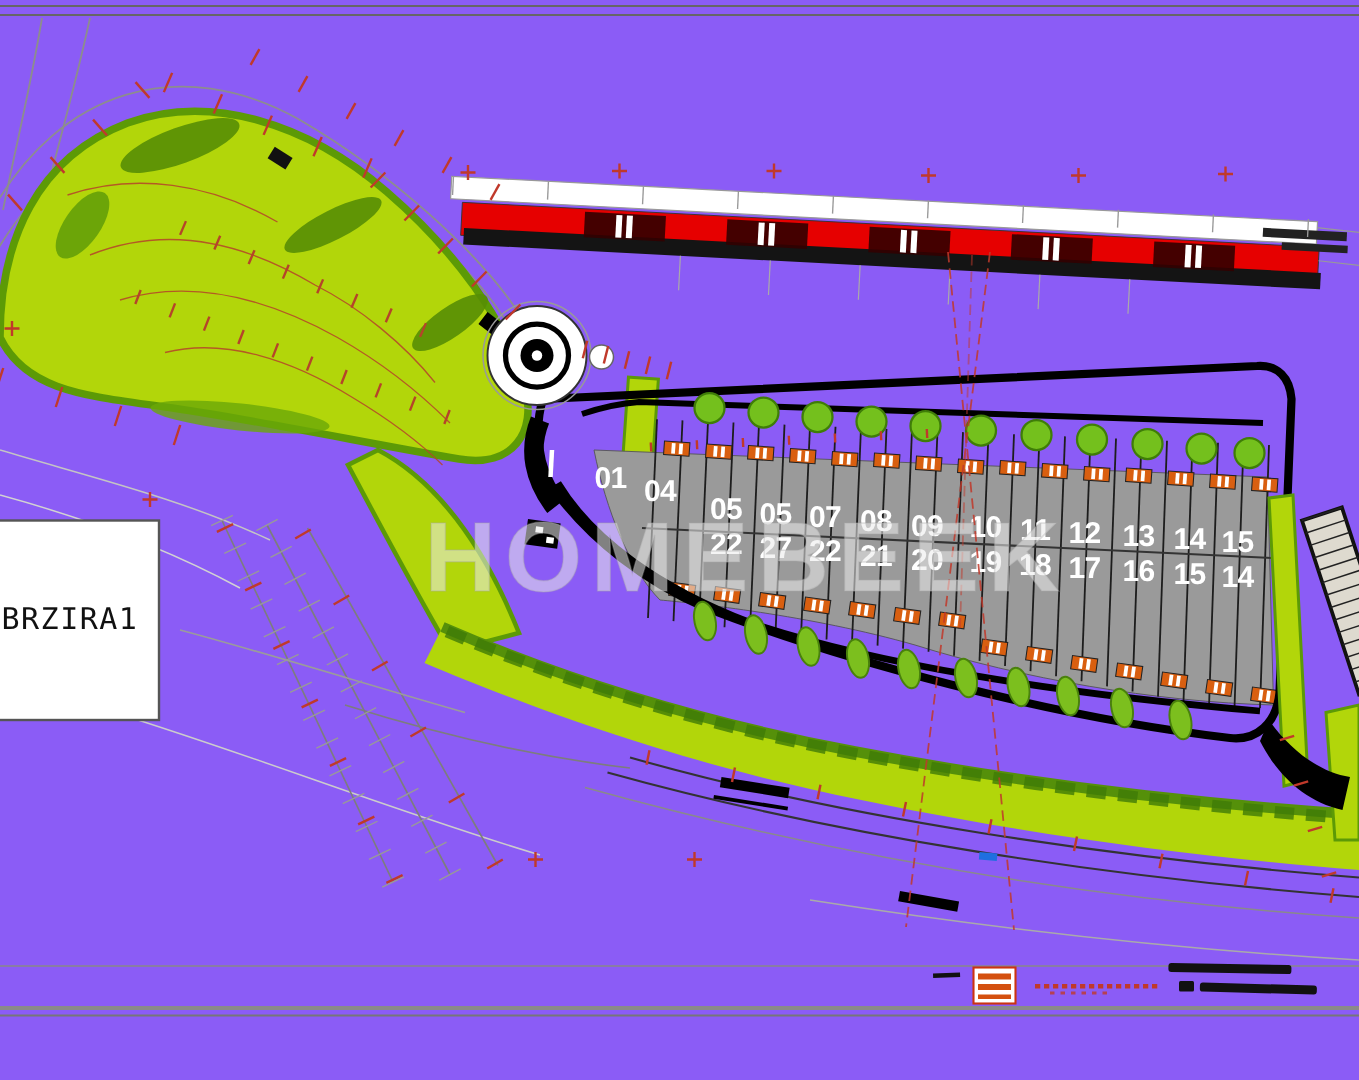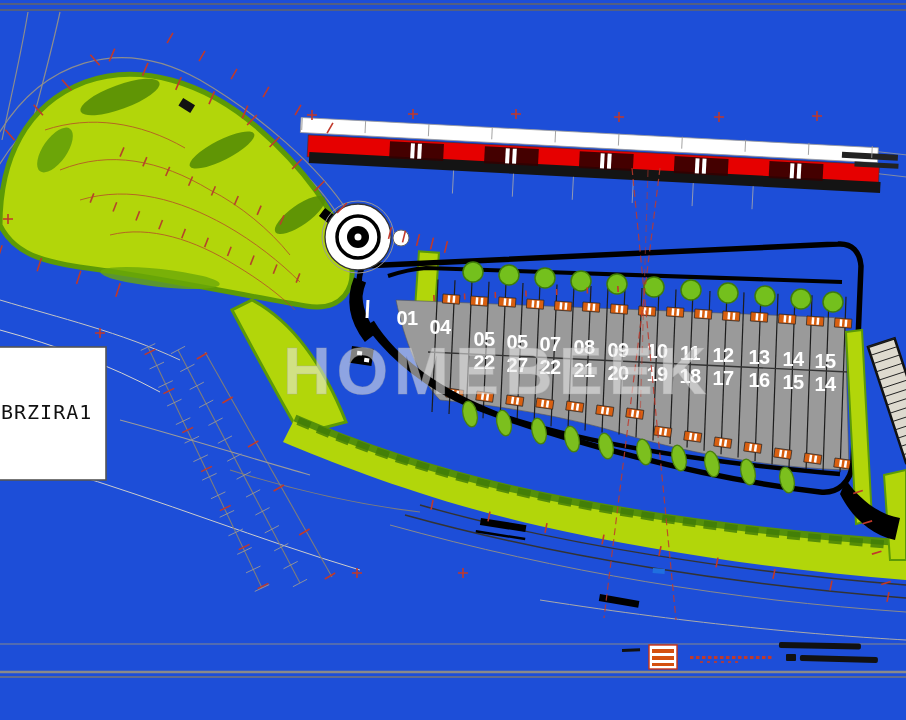--- a/index.html
+++ b/index.html
@@ -1,16 +1,16 @@
 <!DOCTYPE html>
 <html><head>
 <meta charset="utf-8">
 <style>
   html,body{margin:0;padding:0;background:#fff;}
-  #canvas{position:relative;width:906px;height:720px;background:#1d4ed8;overflow:hidden;
+  #canvas{position:relative;width:906px;height:720px;background:#8b5cf6;overflow:hidden;
           font-family:"Liberation Sans",sans-serif;}
   svg{position:absolute;inset:0;}
   .plot-num{font-family:"Liberation Sans",sans-serif;font-weight:bold;font-size:20px;fill:#fff;
             text-anchor:middle;letter-spacing:-0.5px;}
   .site-label{font-family:"DejaVu Sans Mono",monospace;font-size:20px;fill:#111;letter-spacing:1px;}
   .watermark{font-family:"Liberation Sans",sans-serif;font-weight:bold;font-size:66px;
              fill:rgba(235,235,235,0.55);stroke:rgba(170,170,170,0.35);stroke-width:1;
              letter-spacing:6px;}
 </style>
 </head>

